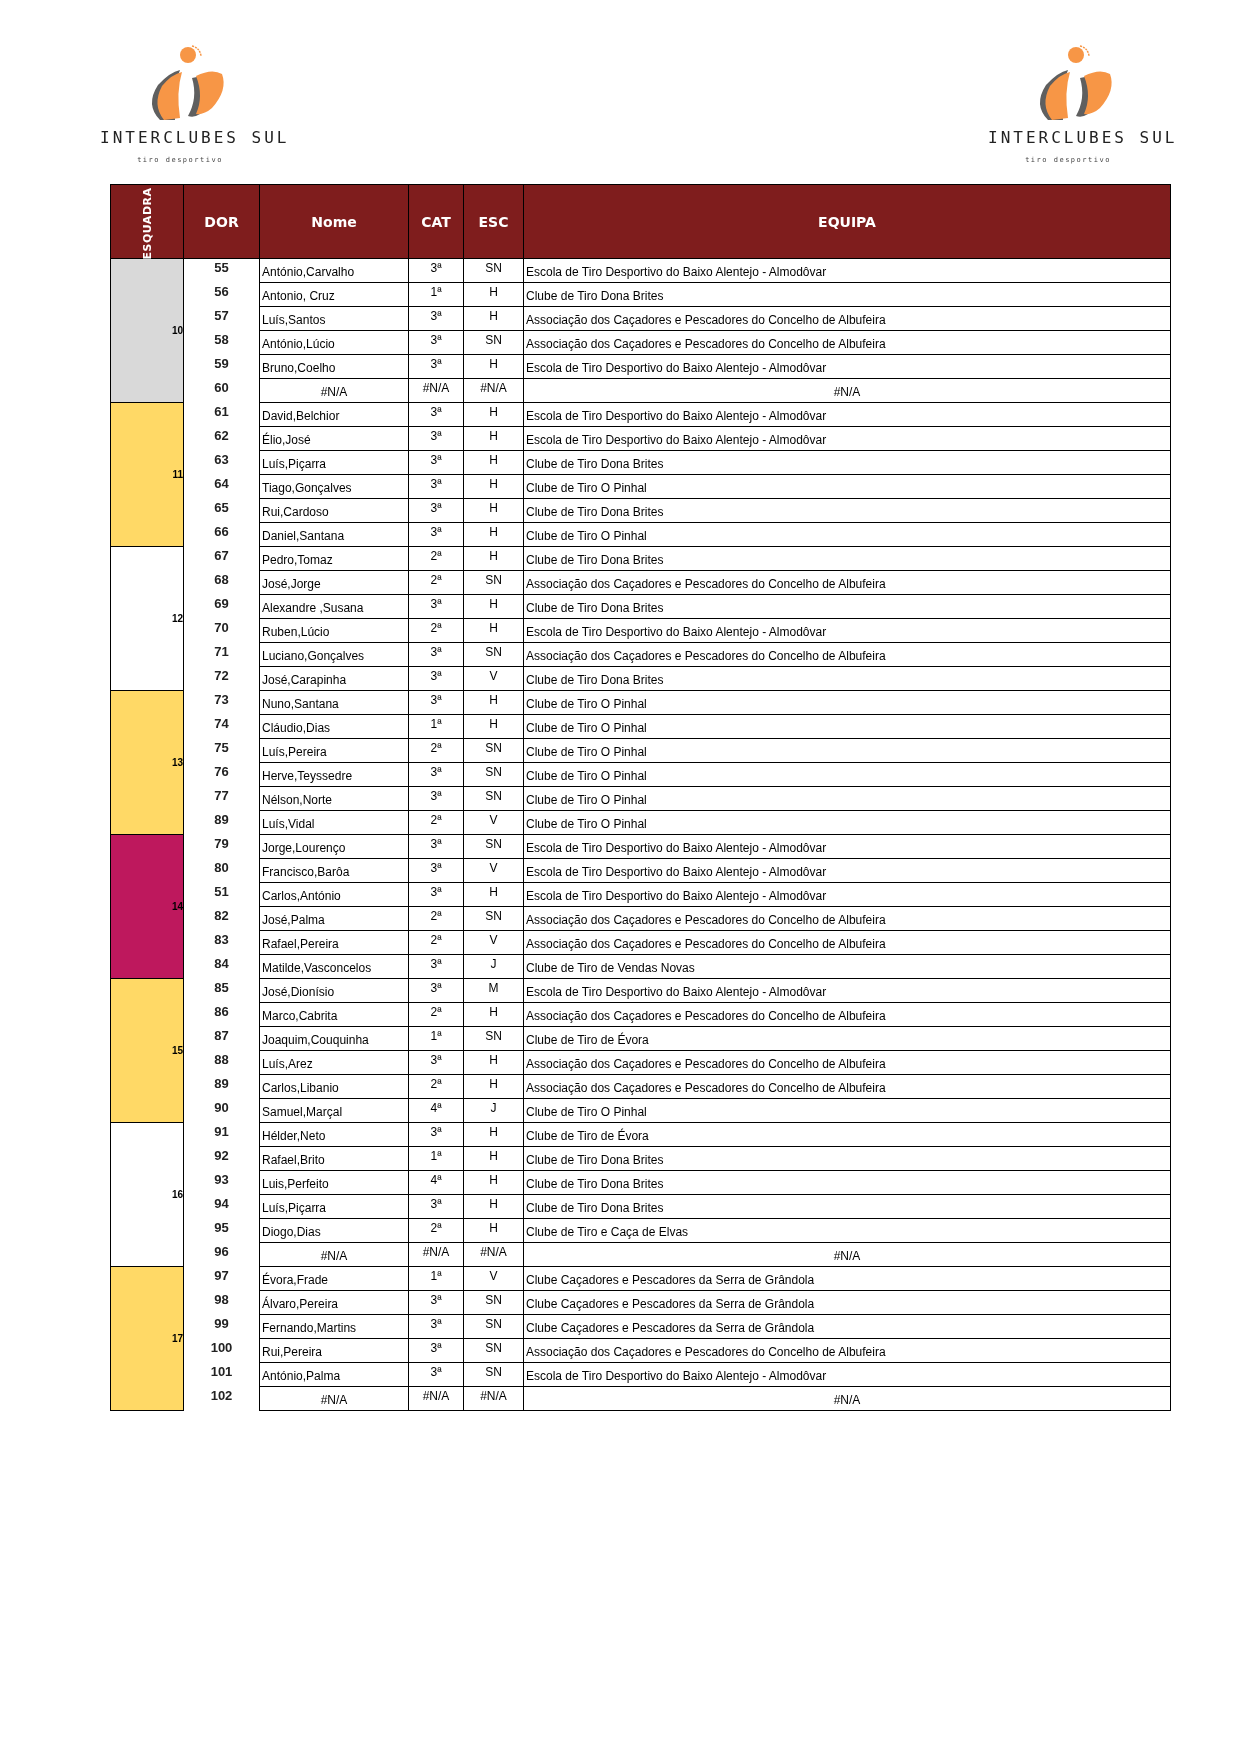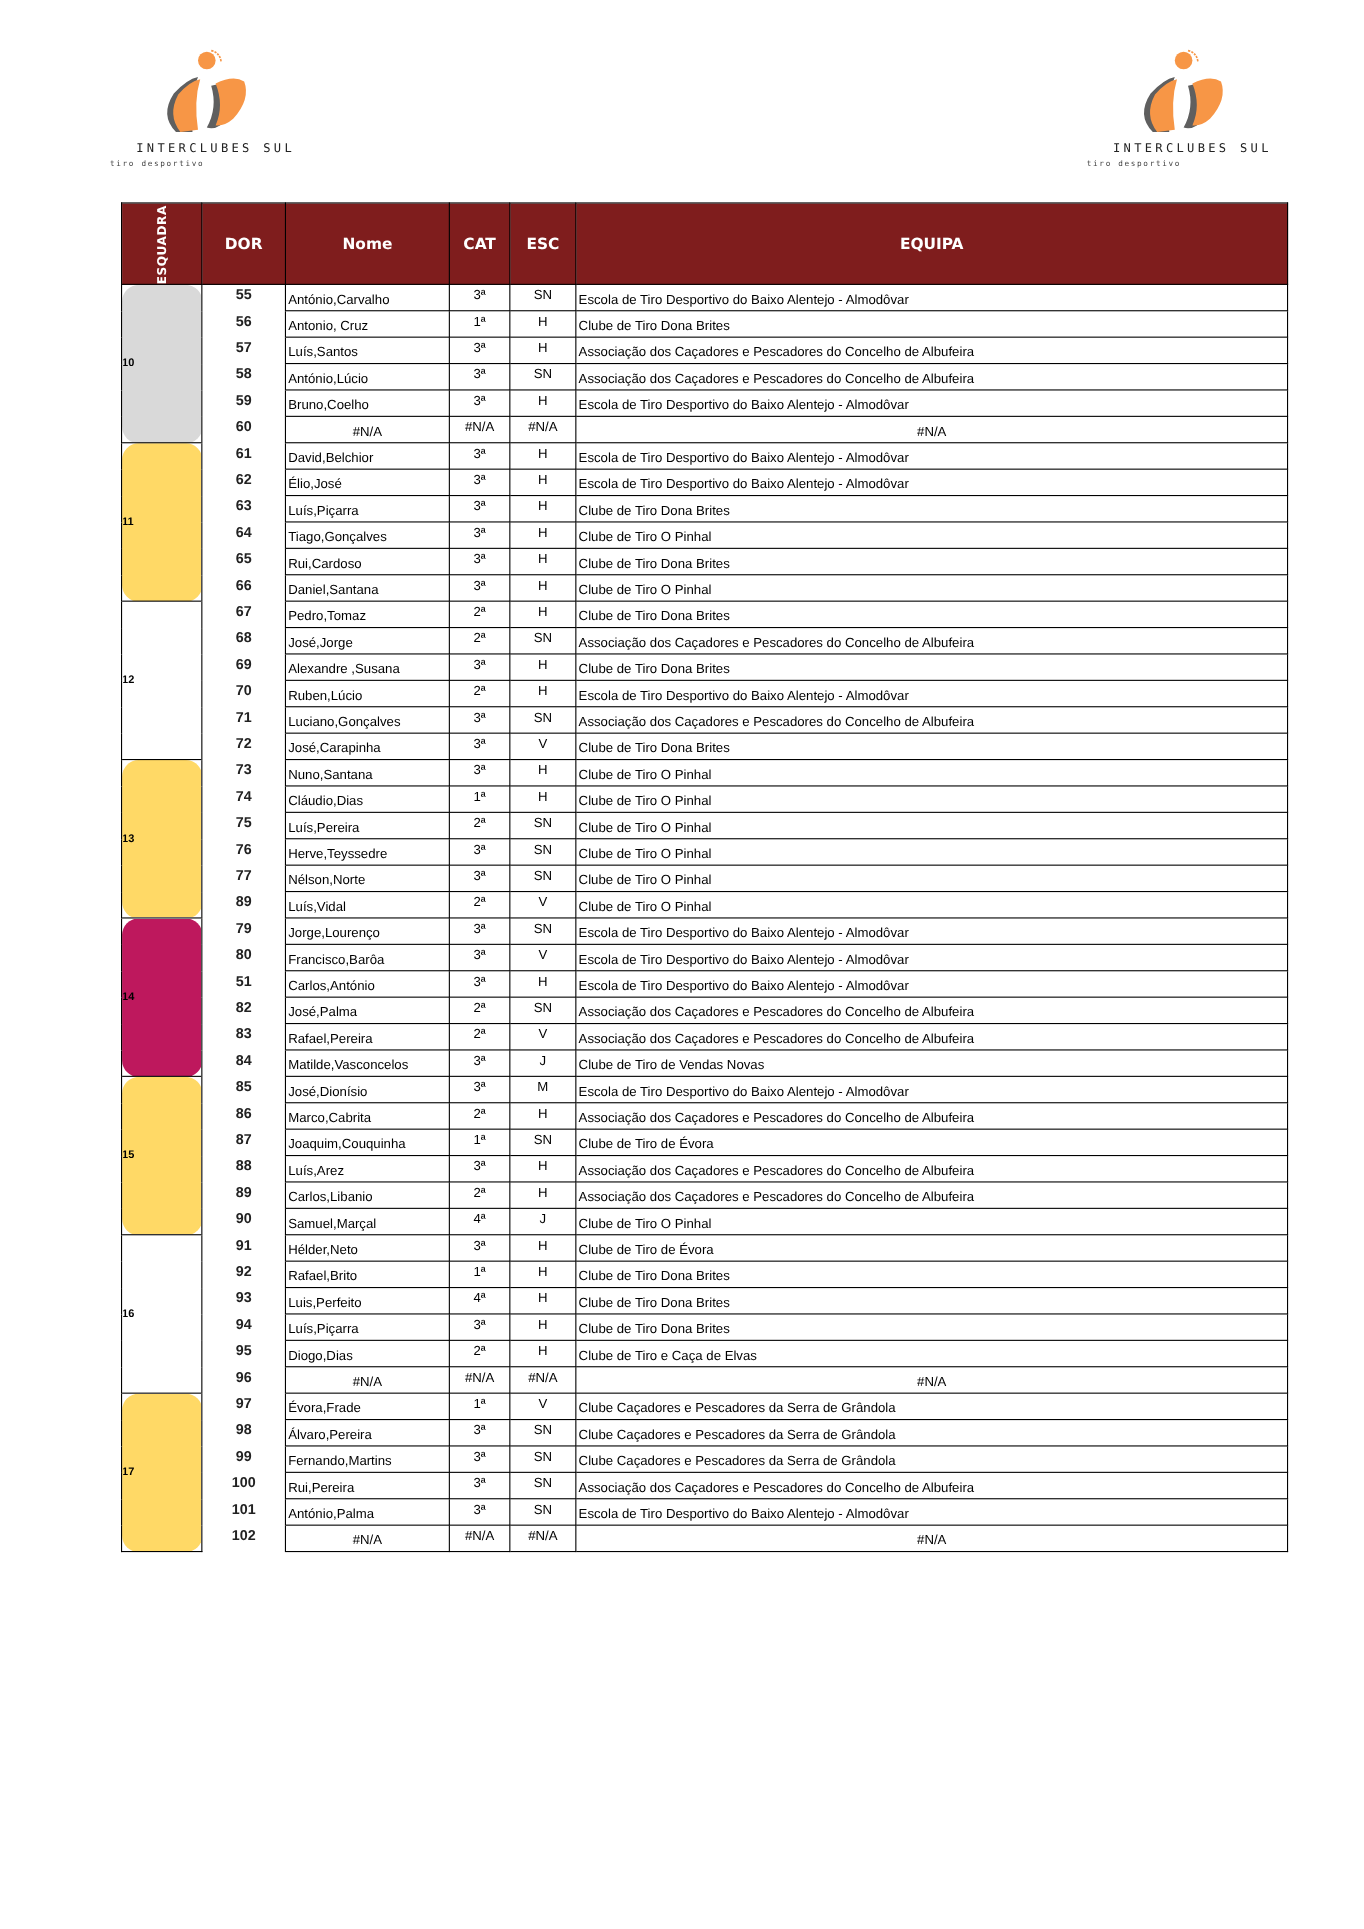--- a/index.html
+++ b/index.html
@@ -1,35 +1,35 @@
 <!DOCTYPE html>
 <html><head>
 <meta charset="utf-8">
 <style>
   html, body { margin:0; padding:0; background:#ffffff; }
   body { width:1240px; height:1754px; position:relative; overflow:hidden; font-family:"DejaVu Sans", sans-serif; color:#000; }
   .logo { position:absolute; width:160px; height:120px; }
   .logo svg { position:absolute; left:0; top:0; }
-  .logo .brand { position:absolute; left:16px; width:160px; top:88px; text-align:center; font-family:"DejaVu Sans Mono", monospace; font-size:11px; letter-spacing:3px; color:#222; white-space:nowrap; }
-  .logo .tag { position:absolute; left:0; width:160px; top:105px; font-family:"DejaVu Sans Mono", monospace; font-size:7px; letter-spacing:1.5px; color:#444; white-space:nowrap; }
+  .logo .brand { position:absolute; left:0; width:160px; top:88px; text-align:center; font-family:"DejaVu Sans Mono", monospace; font-size:16px; letter-spacing:3px; color:#222; white-space:nowrap; }
+  .logo .tag { position:absolute; left:0; width:160px; top:116px; text-align:center; font-family:"DejaVu Sans Mono", monospace; font-size:7px; letter-spacing:1.5px; color:#444; white-space:nowrap; }
   #logo-left { left:100px; top:40px; }
   #logo-right { left:988px; top:40px; }
 
   table.grid { position:absolute; left:110px; top:184px; border-collapse:collapse; table-layout:fixed; }
   table.grid col.c-esq { width:47px; }
   table.grid col.c-dor { width:76px; }
   table.grid col.c-nome { width:149px; }
   table.grid col.c-cat { width:55px; }
   table.grid col.c-esc { width:60px; }
   table.grid col.c-equipa { width:647px; }
   table.grid th { background:#7f1d1d; color:#ffffff; font-family:"DejaVu Sans", sans-serif; font-weight:bold; font-size:14px; height:73px; border:1.5px solid #000; padding:0; text-align:center; vertical-align:middle; }
   th.esq-head { padding:0; }
   th.esq-head span { display:inline-block; transform:rotate(-90deg); font-size:11px; white-space:nowrap; letter-spacing:0.5px; }
   td { height:23px; padding:0; font-family:"Liberation Sans", sans-serif; font-size:12px; line-height:23px; white-space:nowrap; overflow:hidden; }
-  td.esq { border-left:1.5px solid #000; border-right:1.5px solid #000; text-align:left; vertical-align:middle; font-weight:bold; font-size:10px;border-radius:15px; }
+  td.esq { border-left:1.5px solid #000; border-right:1.5px solid #000; text-align:right; vertical-align:middle; font-weight:bold; font-size:10px; }
   td.esq.last { border-bottom:1.5px solid #000; }
   td.dor { text-align:center; font-size:13px; font-weight:bold; color:#222; vertical-align:top; line-height:18px; border-right:1.5px solid #000; }
   td.nome { border:1px solid #000; padding-left:2px; vertical-align:bottom; line-height:20px; }
   td.nome.na { text-align:center; padding-left:0; }
   td.cat, td.esc { border:1px solid #000; text-align:center; vertical-align:top; line-height:18px; font-size:12px; }
   td.equipa { border:1px solid #000; border-right:1.5px solid #000; padding-left:2px; vertical-align:bottom; line-height:20px; }
   td.equipa.na { text-align:center; padding-left:0; }
   tr.last-row td.nome, tr.last-row td.cat, tr.last-row td.esc, tr.last-row td.equipa { border-bottom:1.5px solid #000; }
 </style>
 </head>

